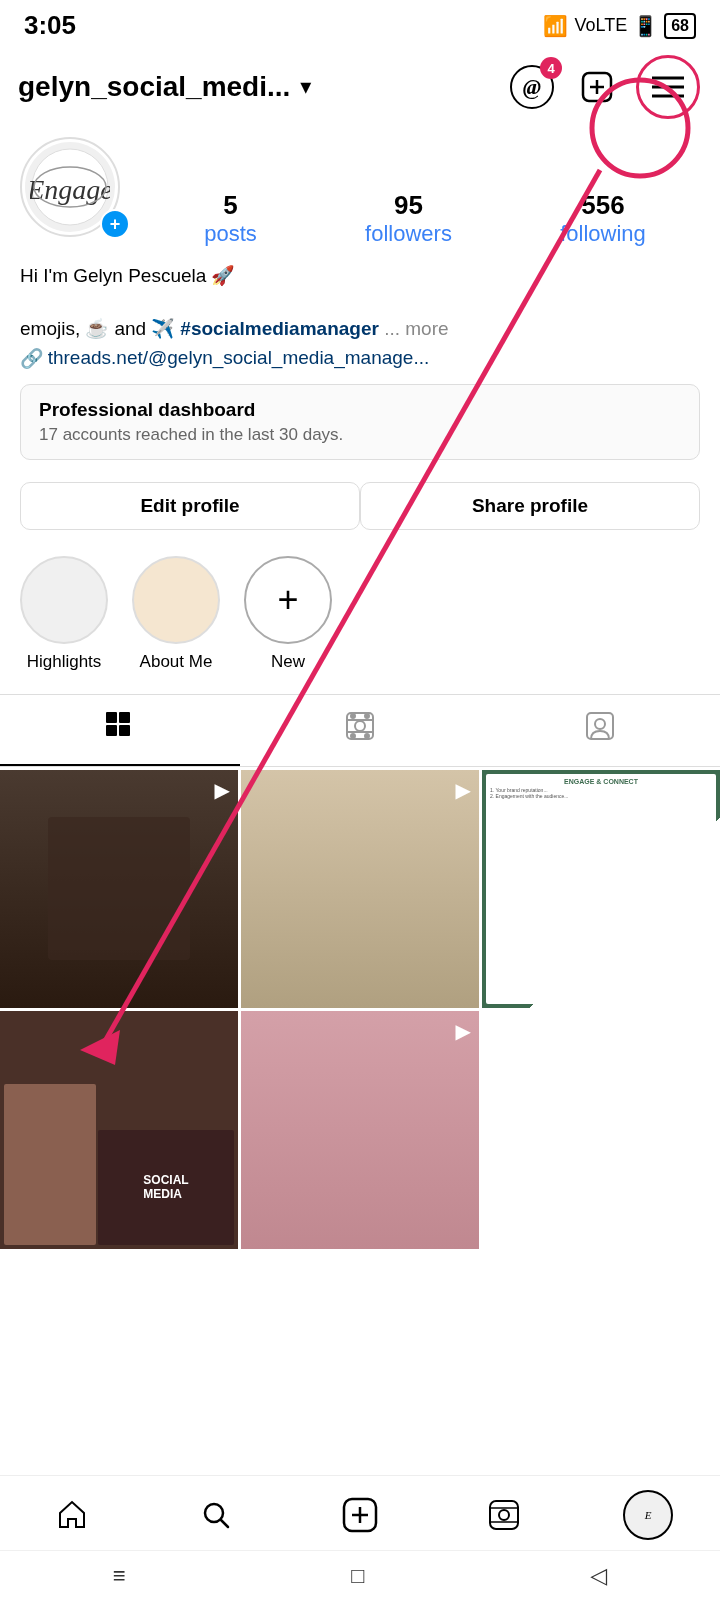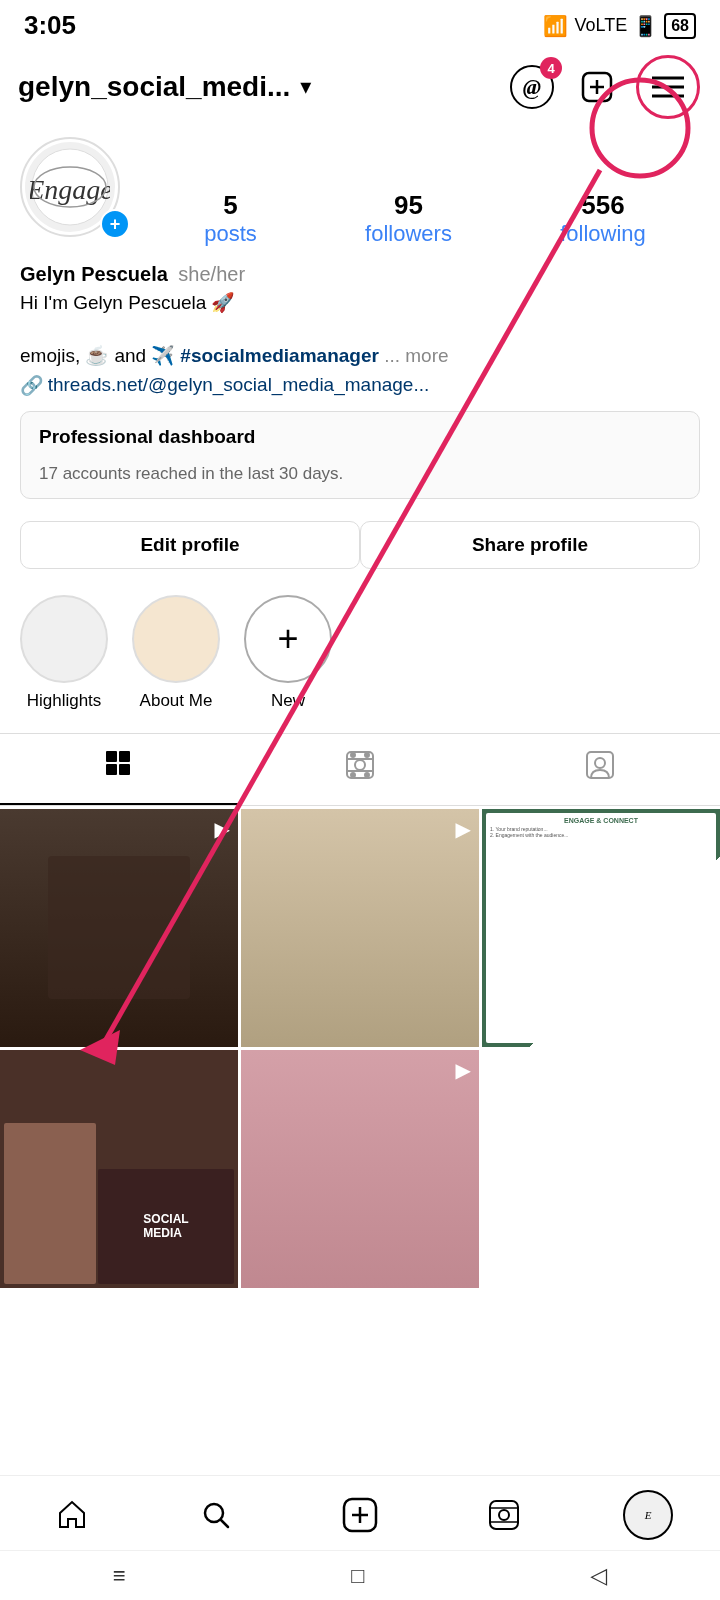--- a/index.html
+++ b/index.html
@@ -240,21 +240,21 @@
       background: #fafafa;
     }
     .dashboard-title {
       font-size: 19px;
       font-weight: 700;
       color: #000;
     }
     .dashboard-sub {
       font-size: 17px;
       color: #666;
-      margin-top: 16px;
+      margin-top: 4px;
     }
 
     
     .action-buttons {
       display: flex;
       padding: 12px 20px;
     }
     .action-btn {
       flex: 1;
       padding: 12px;
@@ -507,24 +507,20 @@
       </div>
       <div class="stat-item">
         <span class="stat-number">556</span>
         <span class="stat-label">following</span>
       </div>
     </div>
   </div>
 </div>
 
 <div class="bio-section">
-  <div>
-    <span class="display-name">Gelyn Pescuela</span>
-    <span class="pronouns">she/her</span>
-  </div>
   <div class="bio-text">
     <span>Hi I'm Gelyn Pescuela 🚀</span><br>
     <br>
     <span>emojis, ☕ and ✈️</span>
     <span style="color:#00376b;font-weight:bold;">#socialmediamanager</span>
     <span class="bio-more">... more</span>
   </div>
   <div class="bio-link">
     <span>🔗</span>
     <span>threads.net/@gelyn_social_media_manage...</span>

